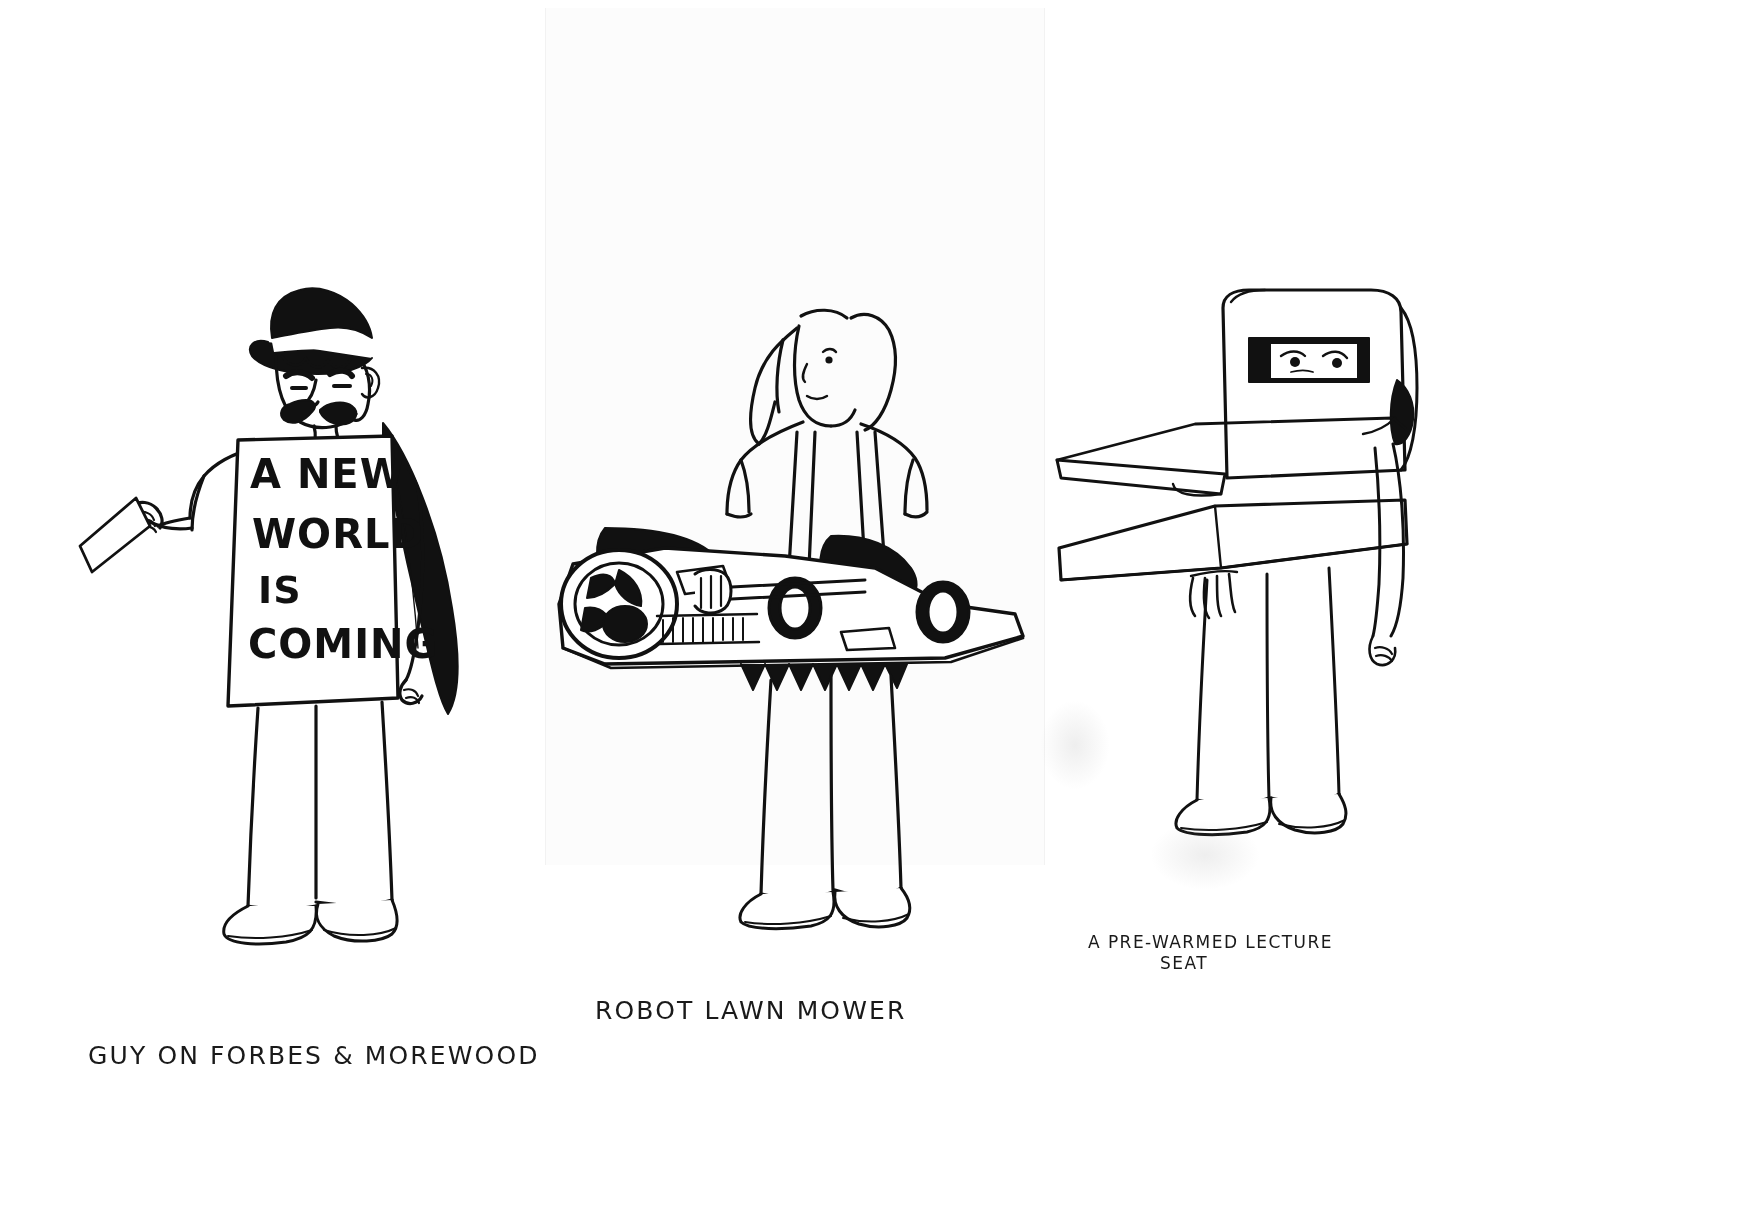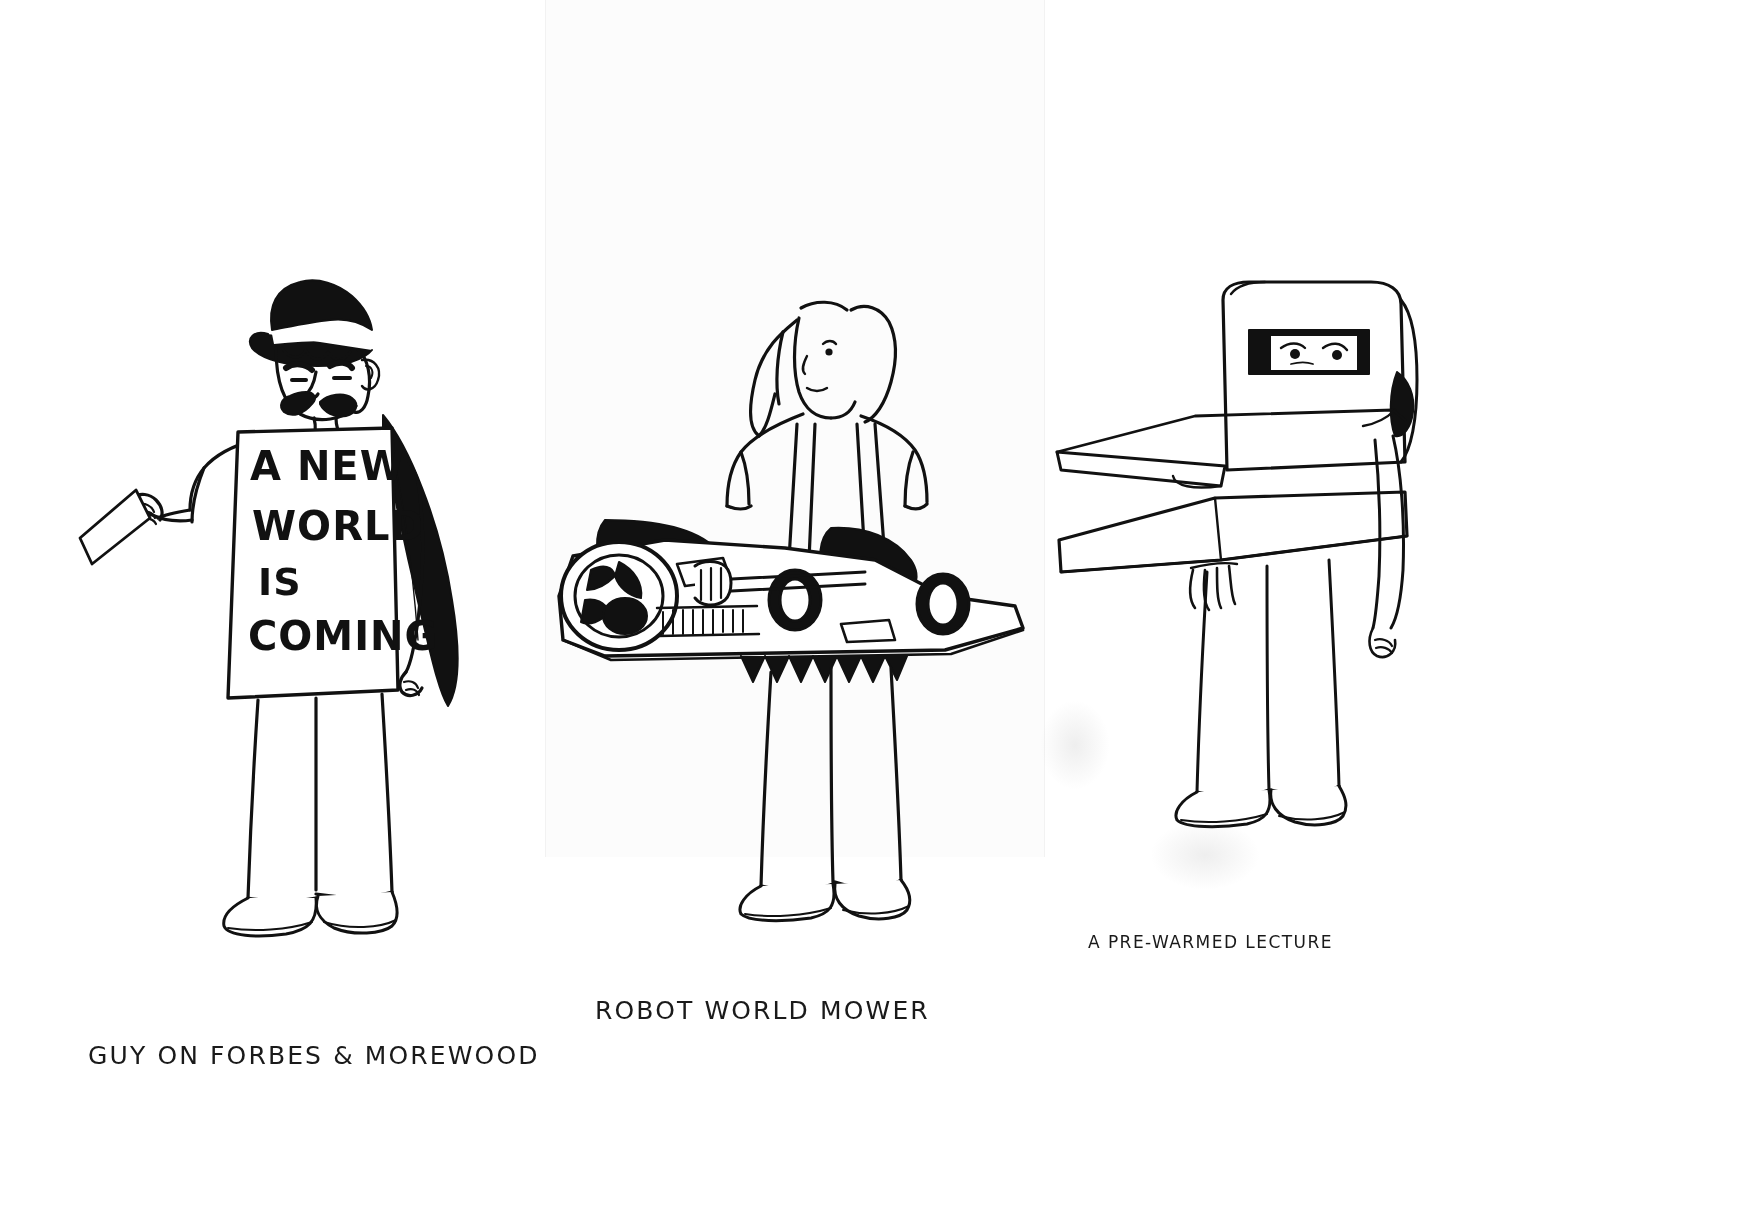--- a/index.html
+++ b/index.html
@@ -2,21 +2,21 @@
 <html><head>
 <meta charset="utf-8">
 <style>
   html,body{margin:0;padding:0;background:#ffffff;}
   body{
     width:1737px;height:1205px;position:relative;overflow:hidden;
     font-family:"DejaVu Sans", sans-serif;
     background:#ffffff;
   }
   #sheet{position:absolute;inset:0;background:#ffffff;}
-  .panel{position:absolute;top:0;height:857px;background:#fbfbfb;}
+  .panel{position:absolute;top:8px;height:857px;background:#fbfbfb;}
   #panel-1{left:0;width:545px;background:#ffffff;}
   #panel-2{left:545px;width:500px;background:#fcfcfc;
            box-shadow: inset 1px 0 0 #f2f2f2, inset -1px 0 0 #f2f2f2;}
   #panel-3{left:1045px;width:692px;background:#ffffff;}
   .cap{
     position:absolute;
     font-family:"DejaVu Sans", sans-serif;
     color:#1a1a1a;
     letter-spacing:0.085em;
     font-weight:400;
@@ -322,17 +322,17 @@
         <path d="M234 816 C 258 822, 284 820, 300 812" stroke-width="2" fill="none"></path>
       </g>
     </svg>
   </div>
 
   <div class="smudge" style="left:1040px;top:700px;width:70px;height:90px;"></div>
   <div class="smudge" style="left:1150px;top:820px;width:110px;height:70px;"></div>
 
   <div class="cap" id="cap-1">GUY ON FORBES &amp; MOREWOOD</div>
 
-  <div class="cap" id="cap-2">ROBOT WORLD MOWER</div>
-
-  <div class="cap" id="cap-3"><span class="l1">A PRE-WARMED LECTURE</span></div>
+  <div class="cap" id="cap-2">ROBOT LAWN MOWER</div>
+
+  <div class="cap" id="cap-3"><span class="l1">A PRE-WARMED LECTURE</span><span class="l2">SEAT</span></div>
 
 </div>
 
 </body></html>

